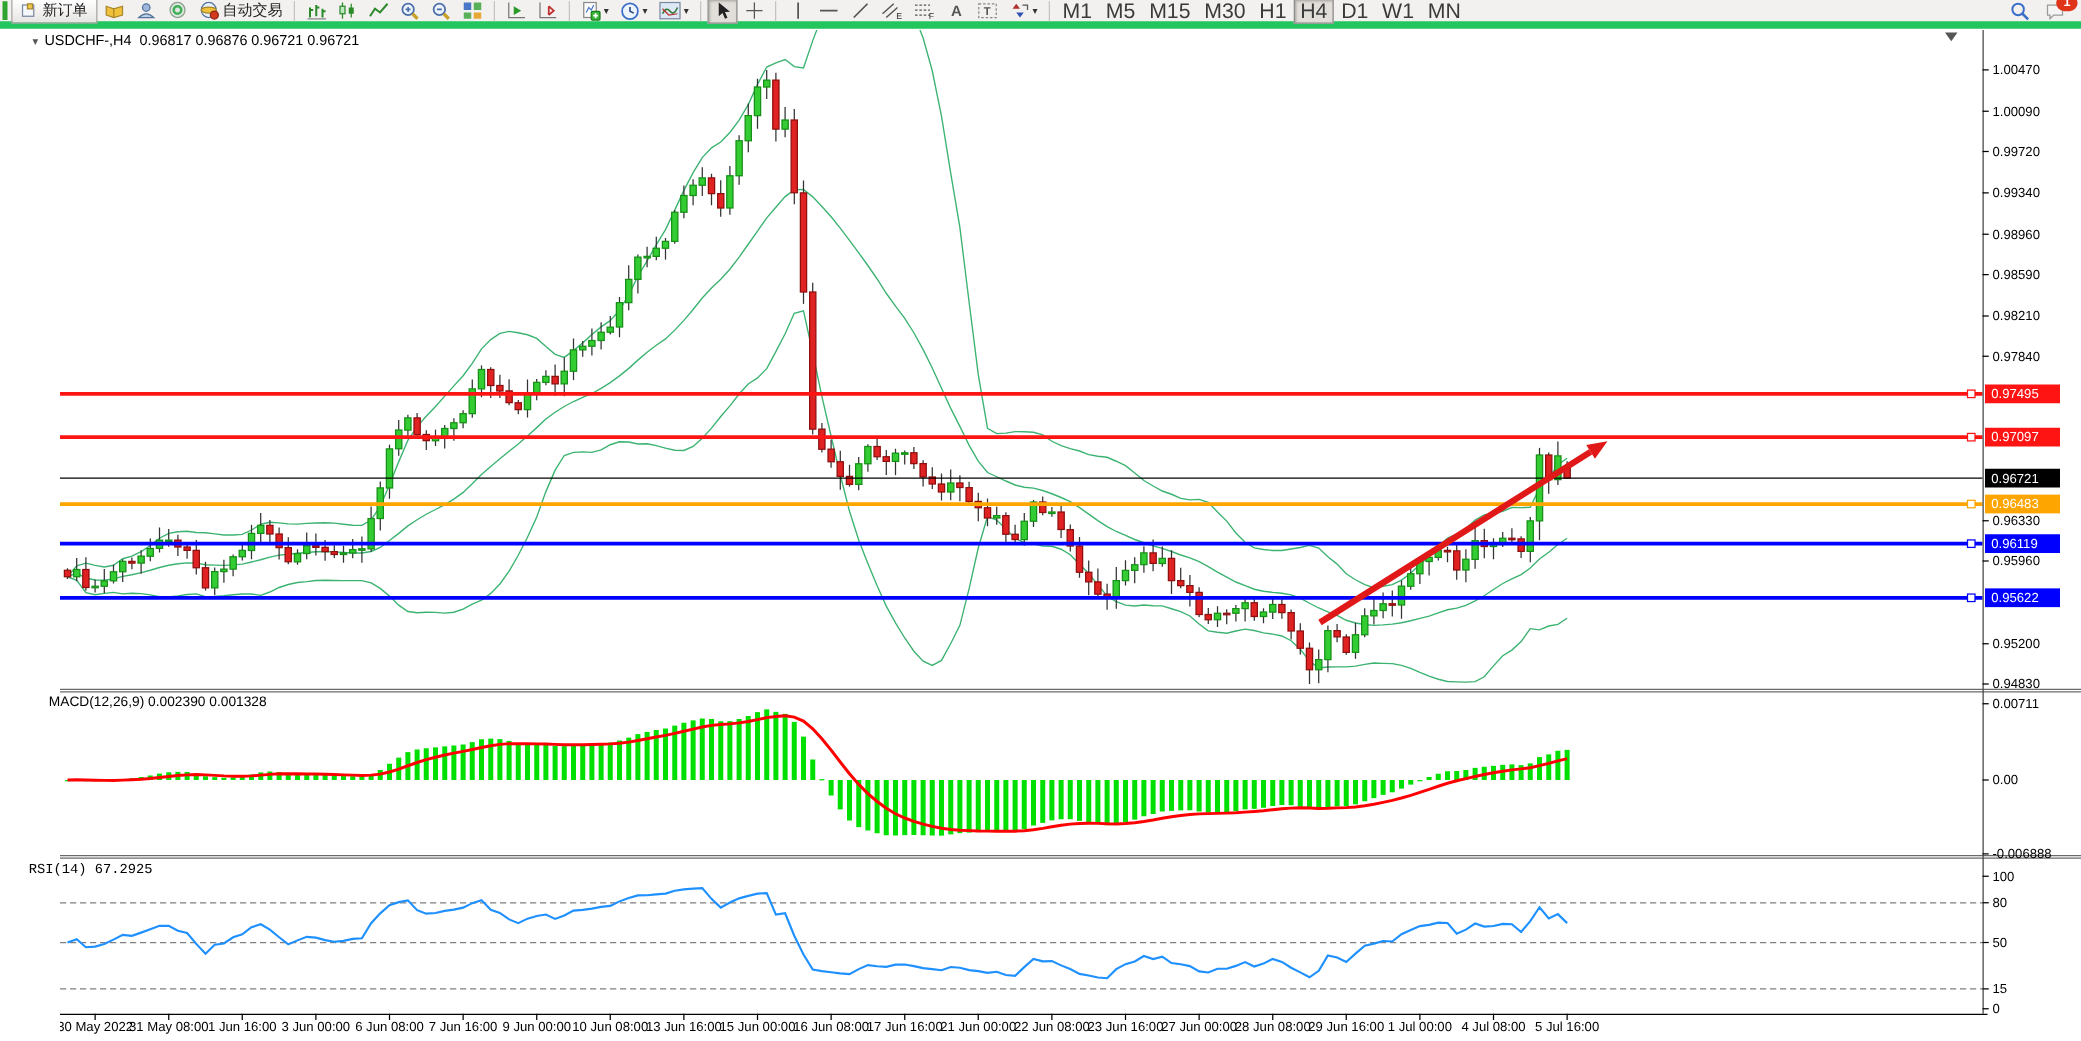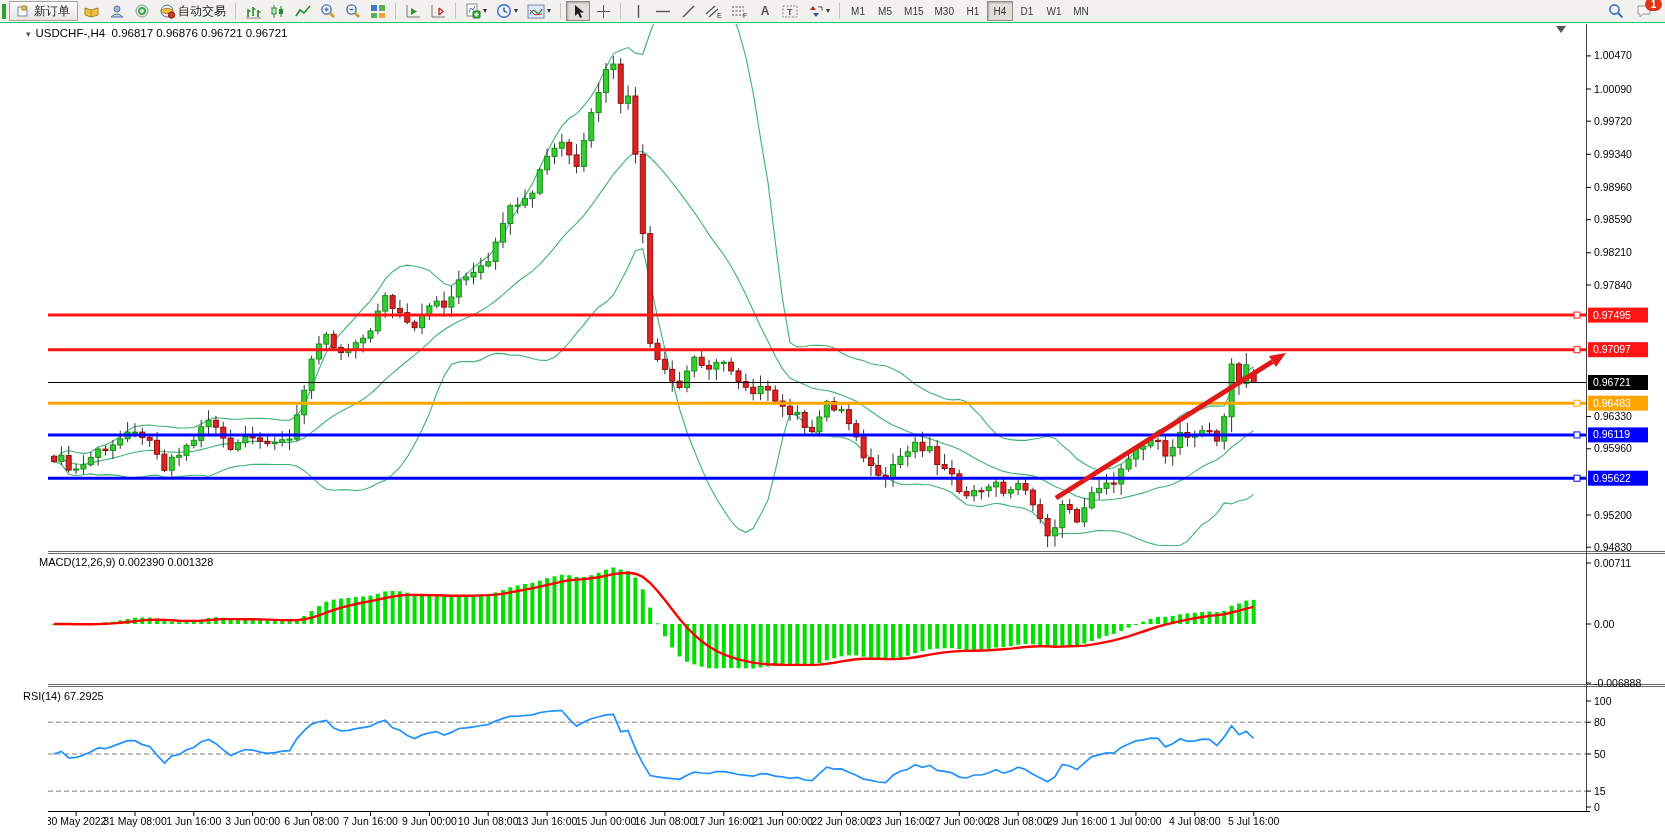--- a/index.html
+++ b/index.html
@@ -1,28 +1,28 @@
 <!DOCTYPE html>
 <html><head>
 <meta charset="utf-8">
 <style>
   html,body{margin:0;padding:0;background:#fff;}
   .root{position:relative;width:1665px;height:833px;overflow:hidden;background:#fff;
         font-family:"Liberation Sans",sans-serif;}
   
   .toolbar{position:absolute;left:0;top:0;width:1665px;height:23px;background:#f2f1ef;
-           border-bottom:1px solid #22c55e;display:flex;align-items:center;gap:1px;
+           border-bottom:6px solid #22c55e;display:flex;align-items:center;gap:1px;
            padding:0 2px;box-sizing:border-box;z-index:5;}
   .tb{height:20px;min-width:24px;display:flex;align-items:center;justify-content:center;
       background:transparent;border:1px solid transparent;padding:0 3px;
       font-family:"Liberation Sans",sans-serif;font-size:12px;color:#222;cursor:default;}
   .tb.raised{border:1px solid #a7a5a2;background:linear-gradient(#fefefe,#e7e5e2);
              padding:0 7px;gap:4px;}
   .tb.active{border:1px solid #8f8d8a;background:#e2dfda;box-shadow:inset 1px 1px 2px rgba(0,0,0,.25);}
-  .tf{font-size:10px;color:#3a3a3a;min-width:26px;padding:0 4px;}
+  .tf{font-size:17px;color:#3a3a3a;min-width:26px;padding:0 4px;}
   .sep{width:1px;height:16px;background:#c6c4c1;margin:0 4px;}
   .caret{font-size:8px;color:#333;margin-left:2px;line-height:1;}
   .ico svg{display:block;}
   .sliver{width:4px;height:15px;background:#2fa32f;margin-right:2px;}
   .right-group{margin-left:auto;display:flex;align-items:center;gap:4px;padding-right:6px;}
   .chat-wrap{position:relative;}
   .badge{position:absolute;top:-4px;right:-6px;background:#e03419;color:#fff;font-size:10px;
          font-weight:bold;border-radius:8px;min-width:13px;height:13px;line-height:13px;
          text-align:center;padding:0 2px;}
   
@@ -966,17 +966,17 @@
           <text x="1205.7" y="825">5 Jul 16:00</text>
         </g>
       </svg></div>
 
 <div class="overlay" style="left:6px;top:27px;">
   <span class="menu-caret">▾</span><span>USDCHF-,H4</span>&nbsp;&nbsp;<span>0.96817 0.96876 0.96721 0.96721</span>
 </div>
 <div class="overlay" style="left:3px;top:556px;font-size:11px;padding-left:16px;">
   <span>MACD(12,26,9)</span>&nbsp;<span>0.002390 0.001328</span>
 </div>
-<div class="overlay" style="left:3px;top:690px;font-size:11px;">
+<div class="overlay" style="left:3px;top:690px;font-size:11px;font-family:Liberation Mono, monospace;">
   <span>RSI(14)</span>&nbsp;<span>67.2925</span>
 </div>
 
 </div>
 
 </body></html>

